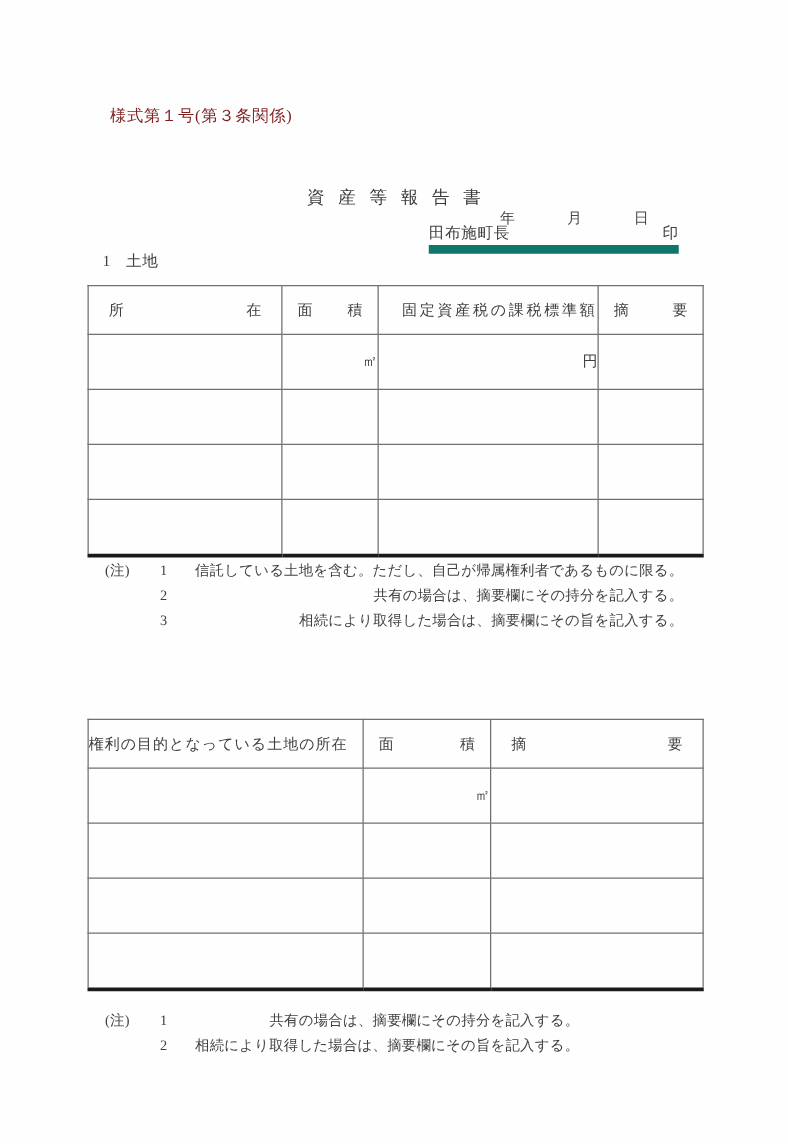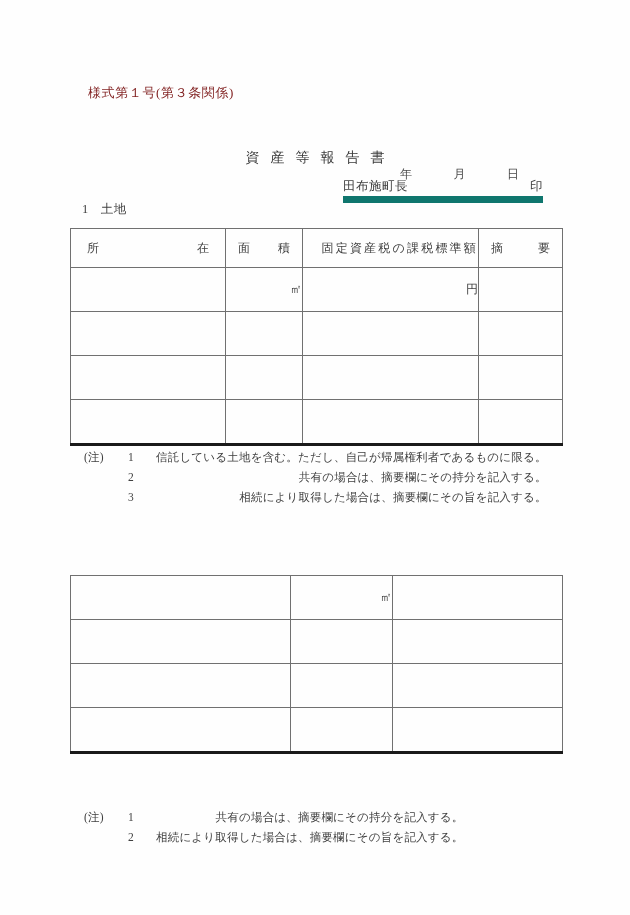--- a/index.html
+++ b/index.html
@@ -272,20 +272,35 @@
 
 
   <table class="form-table" id="table2">
     <colgroup>
       <col style="width:220px">
       <col style="width:102px">
       <col style="width:170px">
     </colgroup>
     <tbody>
       <tr>
+        <td class="hdr left-pad" style="text-align:left">権利の目的となっている土地の所在</td>
+        <td class="hdr">
+          <div class="spread-narrow">
+            <span>面</span>
+            <span>積</span>
+          </div>
+        </td>
+        <td class="hdr">
+          <div class="spread">
+            <span>摘</span>
+            <span>要</span>
+          </div>
+        </td>
+      </tr>
+      <tr>
         <td class="row-cell"></td>
         <td class="row-cell unit">㎡</td>
         <td class="row-cell"></td>
       </tr>
       <tr>
         <td class="row-cell"></td>
         <td class="row-cell"></td>
         <td class="row-cell"></td>
       </tr>
       <tr>

